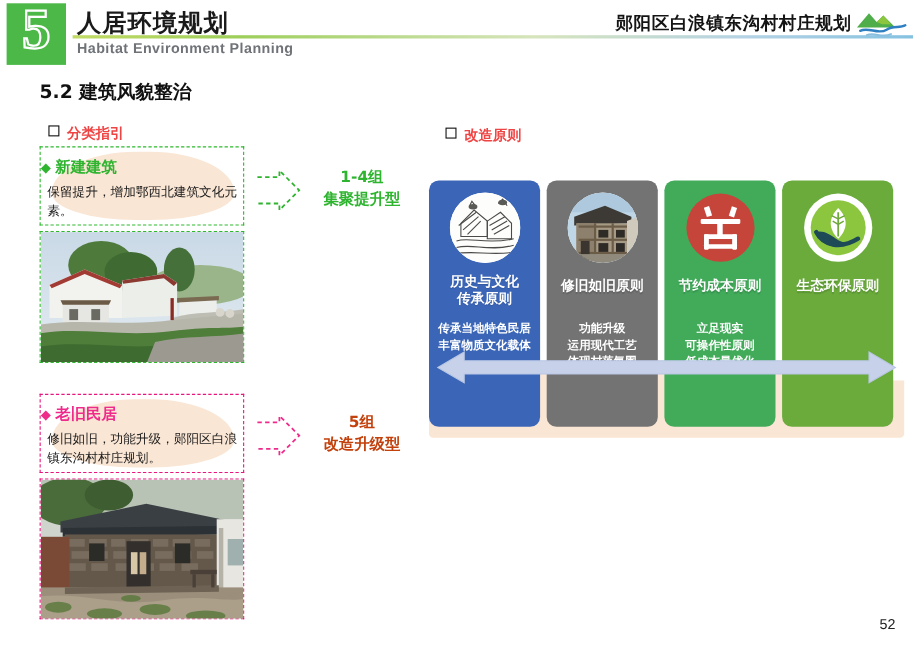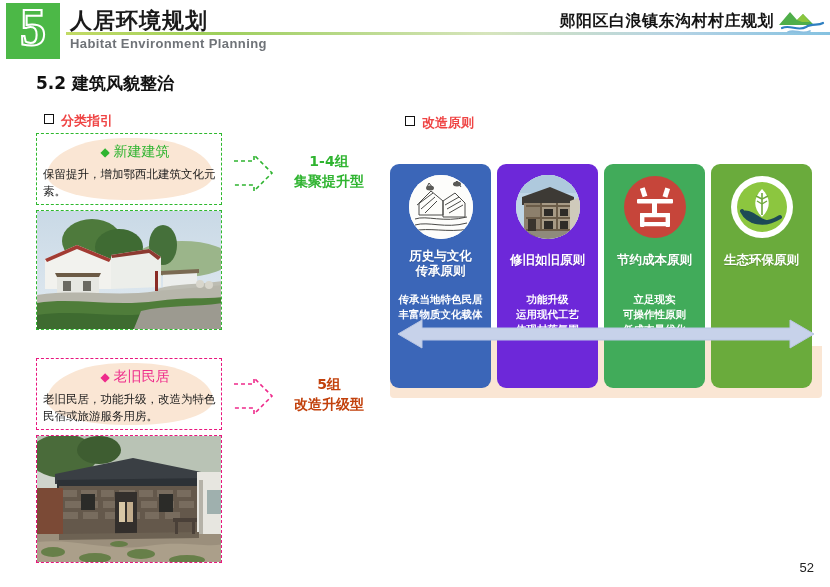--- a/index.html
+++ b/index.html
@@ -73,22 +73,22 @@
     box-sizing:border-box;
   }
   .cat-box.green{border:1.6px dashed #2eb82e;}
   .cat-box.pink{border:1.6px dashed #e8157e;}
   .blob{
     position:absolute;left:10px;top:4px;width:166px;height:62px;
     background:#fae6d4;
     border-radius:46% 46% 46% 46%/60% 60% 40% 40%;
   }
   .cat-title{
-    position:absolute;left:12px;right:0;top:9px;text-align:center;
-    font-size:14px;font-weight:400;
+    position:absolute;left:0;right:0;top:9px;text-align:left;
+    font-size:14px;font-weight:700;
     font-family:"DejaVu Sans",sans-serif;
   }
   .cat-title.green{color:#2fb430;}
   .cat-title.pink{color:#ee2a8b;}
   .cat-title .dia{font-size:12px;margin-right:4px;}
   .cat-desc{
     position:absolute;left:6px;top:32px;width:176px;
     font-size:11.5px;line-height:17px;color:#1a1a1a;
     font-family:"DejaVu Sans",sans-serif;
   }
@@ -140,21 +140,21 @@
     font-family:"DejaVu Sans",sans-serif;
     text-shadow:0 1px 1px rgba(0,0,0,.15);
   }
   .pcard .plines{
     position:absolute;left:3px;right:3px;top:128px;
     font-size:10.5px;line-height:15px;font-weight:700;
     font-family:"DejaVu Sans",sans-serif;
   }
   .pcard.t1{ left:0;   background:#3b66b8;}
   .pcard.t1 .ptitle{top:84px;}
-  .pcard.t2{ left:107px;background:#6d28d9;}
+  .pcard.t2{ left:107px;background:#737373;}
   .pcard.t3{ left:214px;background:#41ab5a;}
   .pcard.t4{ left:321px;background:#6aab3c;}
 
   .dbl-arrow{position:absolute;left:2px;top:164px;width:428px;height:40px;}
 
   .pagenum{
     position:absolute;right:16px;bottom:12px;
     font-size:13px;color:#222;font-weight:400;
   }
 </style>
@@ -245,21 +245,21 @@
       <div>集聚提升型</div>
     </div>
   </div>
 
   <div class="guide-card" style="left:36px;top:358px;">
     <div class="cat-box pink">
       <div class="blob"></div>
       <div class="cat-title pink">
         <span class="dia">◆</span><span>老旧民居</span>
       </div>
-      <div class="cat-desc">老旧民居，功能升级，改造为特色民宿或旅游服务用房。</div>
+      <div class="cat-desc">修旧如旧，功能升级，郧阳区白浪镇东沟村村庄规划。</div>
     </div>
 
     <div class="photo pink" style="top:77px;height:128px;">
       <svg viewBox="0 0 186 128" width="186" height="128" preserveAspectRatio="none">
         <rect width="186" height="128" fill="#cfd4cc"></rect>
         <rect width="186" height="36" fill="#b9c3b5"></rect>
         <ellipse cx="26" cy="20" rx="34" ry="22" fill="#4a6b3a"></ellipse>
         <ellipse cx="62" cy="14" rx="22" ry="14" fill="#3e5d31"></ellipse>
         <path d="M18 38 L96 22 L174 38 L174 46 L18 48 Z" fill="#3a3f44"></path>
         <path d="M20 44 L174 42 L174 50 L20 52 Z" fill="#2c3136"></path>

